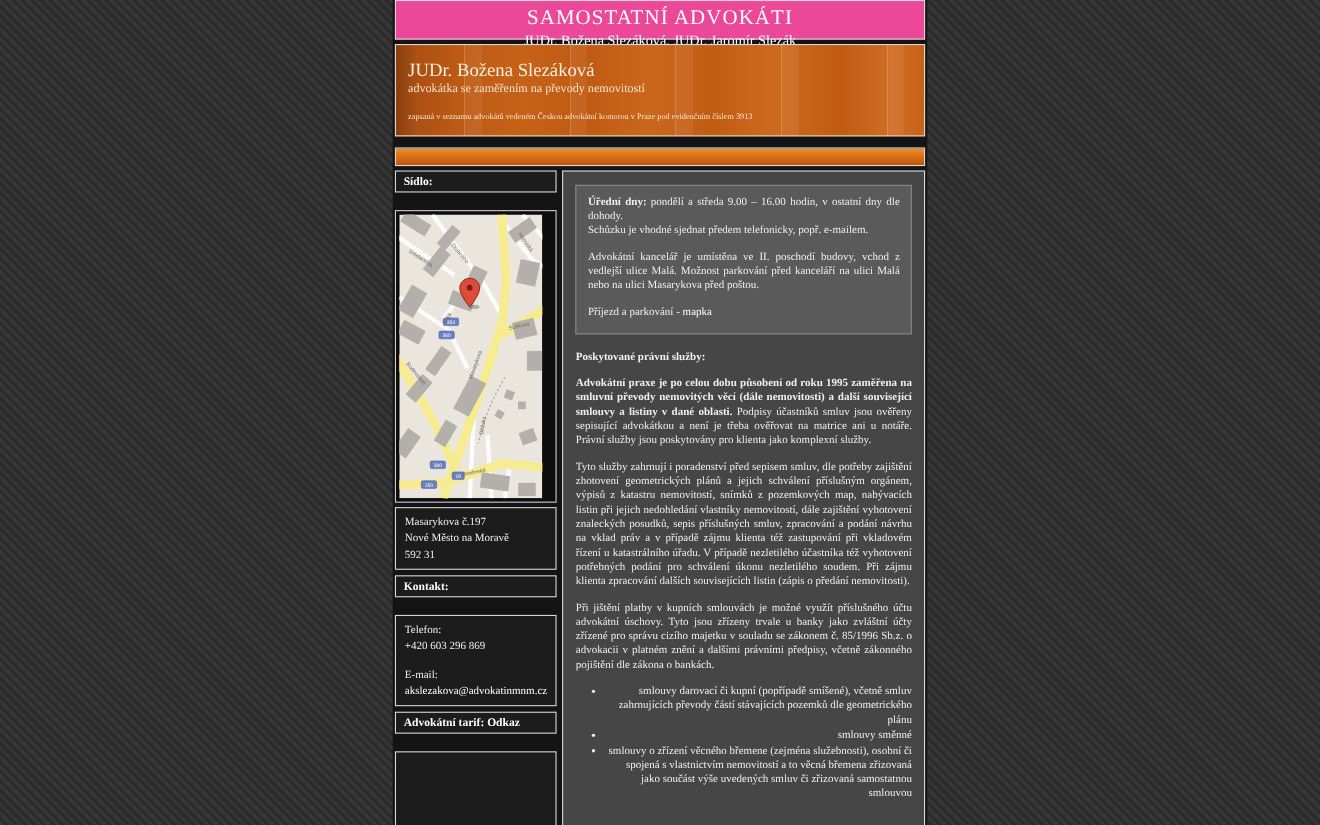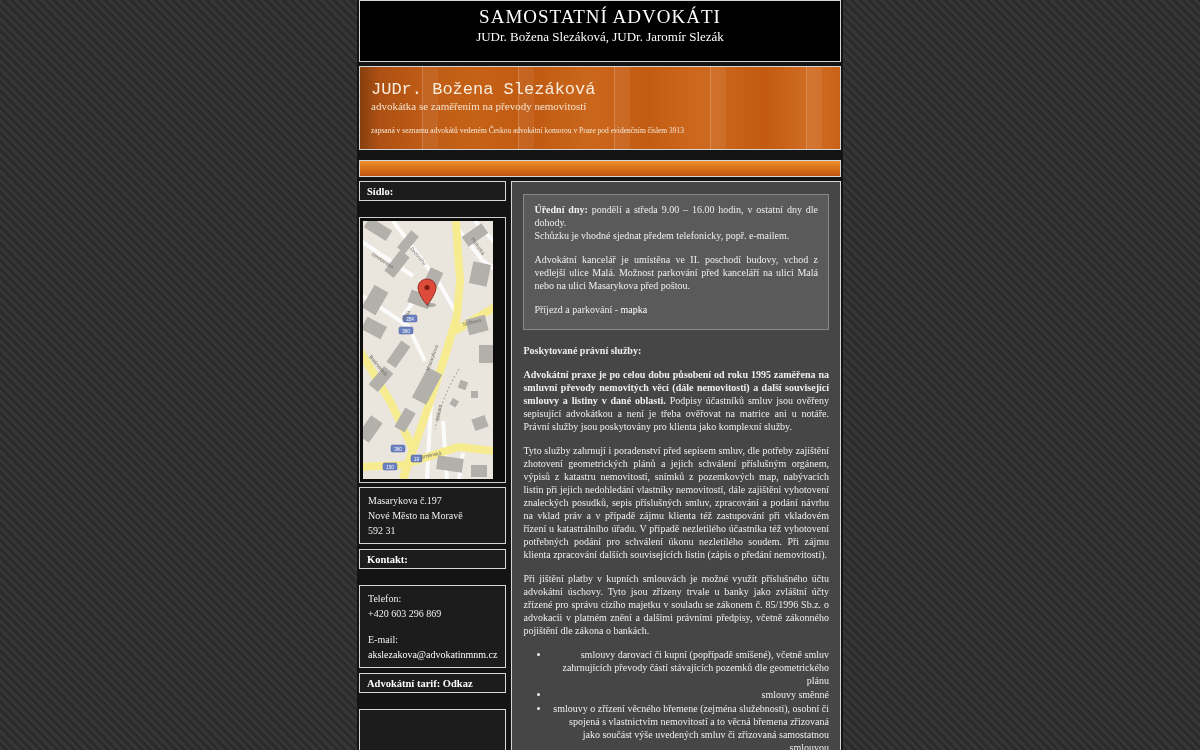--- a/index.html
+++ b/index.html
@@ -6,35 +6,35 @@
   html,body { width:1200px; height:750px; overflow:hidden; }
   body {
     font-family: "Liberation Serif", serif;
     background-color:#2c2c2c;
     background-image: repeating-linear-gradient(45deg, #363636 0 3px, #2b2b2b 3px 6px);
   }
   .page { width:486px; margin:0 auto; background:#141414; min-height:750px; padding:0 2px; }
 
   
   .site-header {
-    height:62px; background:#000000; border:1px solid #d6d6d6;
+    height:36px; background:#ec4899; border:1px solid #d6d6d6;
     text-align:center; color:#fff; margin-bottom:4px; padding-top:5px;
   }
   .site-title { font-size:19px; font-weight:normal; letter-spacing:1px; }
   .site-subtitle { font-size:13px; font-weight:normal; margin-top:1px; }
 
   
   .banner {
     height:84px; border:1px solid #d6d6d6; margin-bottom:10px; position:relative; overflow:hidden;
     background-color:#c35f18;
     background-image:
       repeating-linear-gradient(90deg, rgba(255,255,255,0) 0 62px, rgba(255,255,255,0.22) 62px 63px, rgba(255,255,255,0.06) 63px 78px, rgba(255,255,255,0) 78px 96px),
       linear-gradient(90deg,#86400e 0%,#ad5013 4%,#bd5a15 12%,#c66217 24%,#c05a12 36%,#cb671d 48%,#c35c13 60%,#ce6a20 72%,#c25a12 84%,#d06d24 94%,#c86218 100%);
   }
-  .banner-name { font-size:17px; font-weight:normal; color:#f8ecdc; margin:13px 0 1px 11px;font-family:Liberation Mono, monospace; }
+  .banner-name { font-size:17px; font-weight:normal; color:#f8ecdc; margin:13px 0 1px 11px; }
   .banner-tagline { font-size:11px; color:#f4e3cd; margin-left:11px; }
   .banner-registration { font-size:7.5px; color:#f6e8d6; margin:14px 0 0 11px; }
 
   .orange-bar {
     height:17px; border:1px solid #d6d6d6; margin-bottom:4px;
     background: linear-gradient(180deg,#ef9330 0%,#e07b1d 30%,#cf6614 70%,#bd5410 100%);
   }
 
   
   .row { display:flex; gap:5px; align-items:stretch; }

